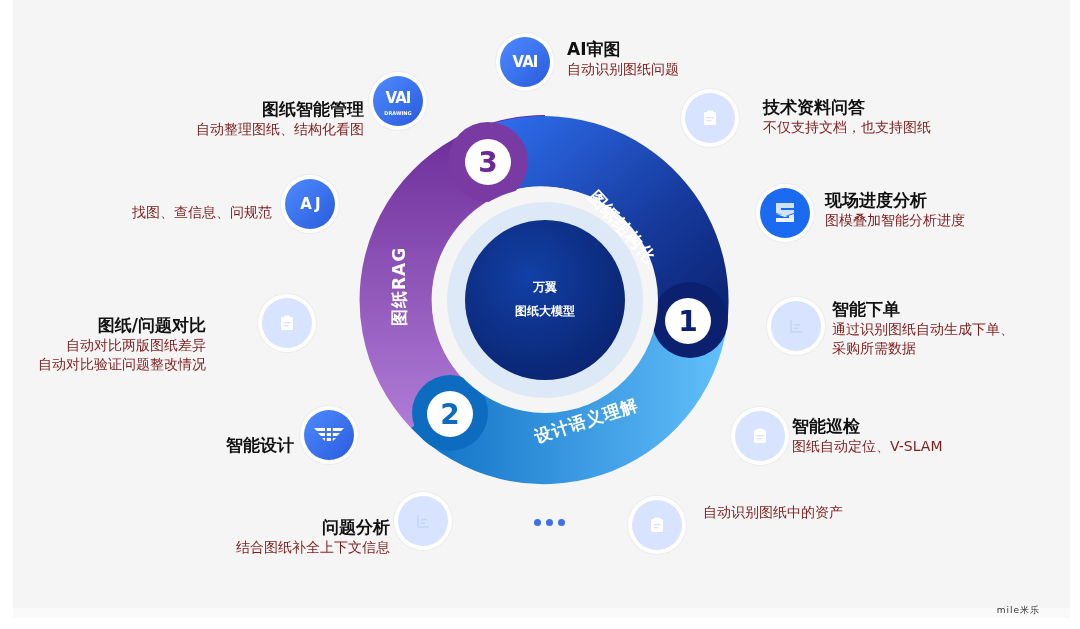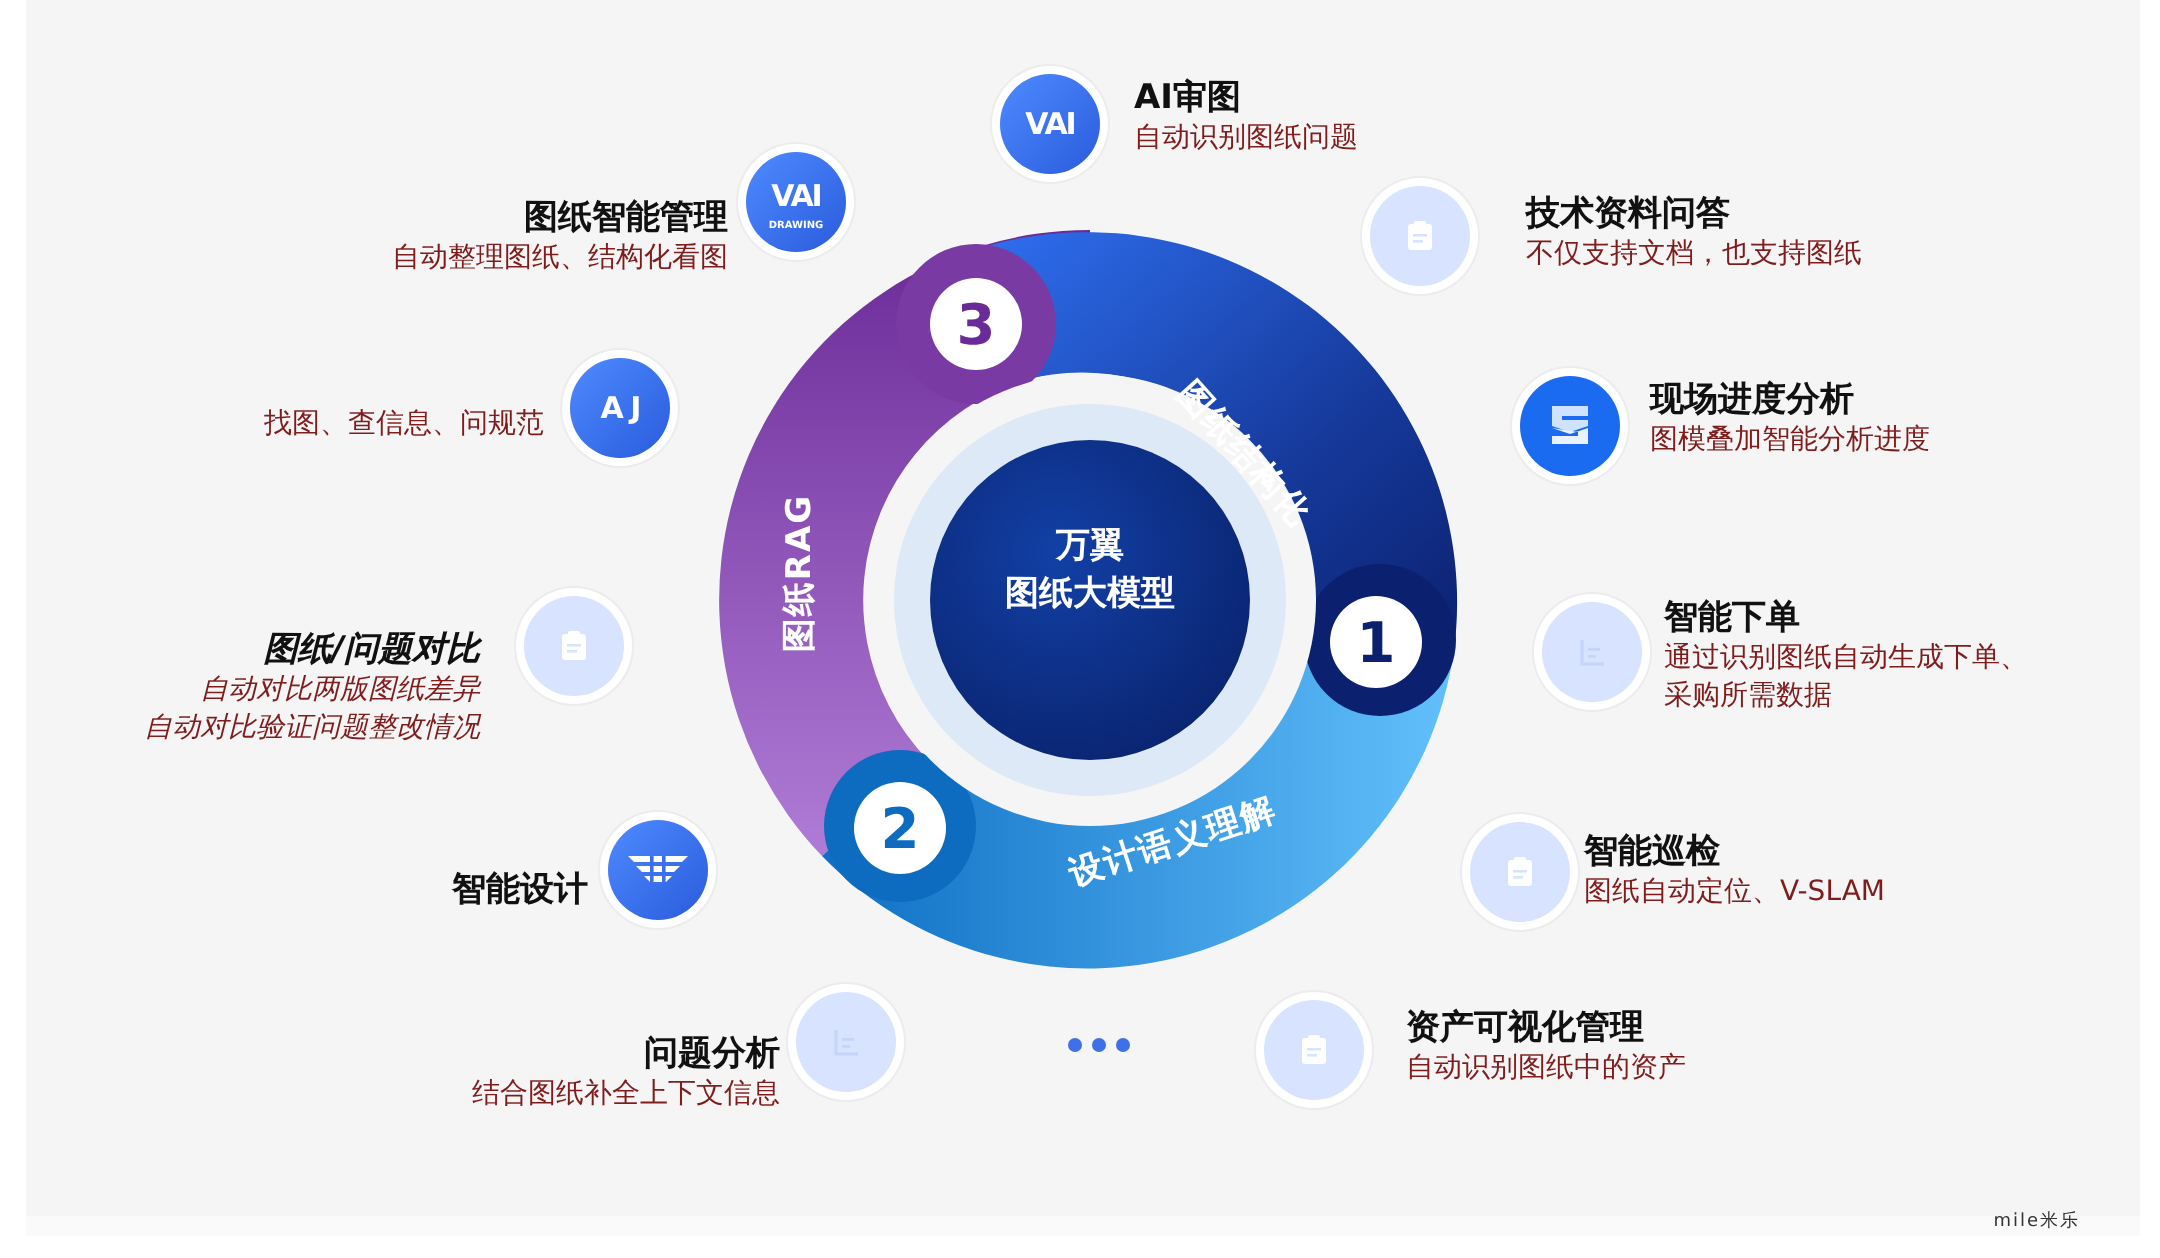--- a/index.html
+++ b/index.html
@@ -5,22 +5,22 @@
   html, body { margin:0; padding:0; }
   body { width:1080px; height:629px; background:#ffffff; position:relative; overflow:hidden;
          font-family:"DejaVu Sans","Liberation Sans",sans-serif; }
   .panel { position:absolute; left:13px; top:0; width:1057px; height:608px; background:#f5f5f5; }
   .strip { position:absolute; left:13px; top:608px; width:1057px; height:10px; background:#fafafa; }
   .footer-brand { position:absolute; right:40px; top:604px; font-size:9px; color:#333; letter-spacing:1px; }
 
   .ring-wrap { position:absolute; left:355px; top:110px; width:380px; height:380px; }
   .ring-svg { position:absolute; left:0; top:0; }
 
-  .center-text { position:absolute; left:465px; top:263px; width:160px; text-align:center; color:#fff;
-                 font-weight:bold; font-size:17px; line-height:24px;font-family:Liberation Mono, monospace; }
+  .center-text { position:absolute; left:465px; top:275px; width:160px; text-align:center; color:#fff;
+                 font-weight:bold; font-size:12px; line-height:24px; }
 
   .badge { position:absolute; width:46px; height:46px; border-radius:50%; background:#fff;
            display:flex; align-items:center; justify-content:center; font-weight:bold; font-size:28px;
            font-family:"DejaVu Sans", sans-serif; }
   .seg-label { position:absolute; color:#fff; font-weight:bold; font-size:17px; white-space:nowrap; letter-spacing:1px; }
 
   .feature { position:absolute; }
   .feature .title { font-size:17px; font-weight:bold; color:#111; white-space:nowrap; line-height:22px; }
   .feature .desc { font-size:14px; color:#7f1d1d; white-space:nowrap; line-height:19px; }
   .feature.right-al { text-align:right;margin-top:16px; }
@@ -116,21 +116,21 @@
   <span class="sub">DRAWING</span>
 </div>
 
 <div class="feature right-al" style="right:808px; top:187px;">
   <div class="desc">找图、查信息、问规范</div>
 </div>
 <div class="icon-circle blue halo" style="left:285px; top:179px;">
   <span class="glyph-text">A J</span>
 </div>
 
-<div class="feature right-al" style="right:840px; top:298px;font-style:italic;">
+<div class="feature right-al" style="right:874px; top:298px;">
   <div class="title">图纸/问题对比</div>
   <div class="desc">自动对比两版图纸差异</div>
   <div class="desc">自动对比验证问题整改情况</div>
 </div>
 <div class="icon-circle pale halo" style="left:262px; top:298px;">
   <svg width="14" height="16" viewBox="0 0 14 16">
       <rect x="1" y="2" width="12" height="13" rx="1.5" fill="#fff"></rect>
       <rect x="4" y="0.5" width="6" height="3" rx="1" fill="#fff"></rect>
       <rect x="3.5" y="7" width="7" height="1.3" fill="#d8e3ff"></rect>
       <rect x="3.5" y="10" width="5" height="1.3" fill="#d8e3ff"></rect>
@@ -220,17 +220,16 @@
 
 <div class="icon-circle pale halo" style="left:632px; top:500px;">
   <svg width="14" height="16" viewBox="0 0 14 16">
       <rect x="1" y="2" width="12" height="13" rx="1.5" fill="#fff"></rect>
       <rect x="4" y="0.5" width="6" height="3" rx="1" fill="#fff"></rect>
       <rect x="3.5" y="7" width="7" height="1.3" fill="#d8e3ff"></rect>
       <rect x="3.5" y="10" width="5" height="1.3" fill="#d8e3ff"></rect>
     </svg>
 </div>
 <div class="feature" style="left:703px; top:503px;">
-  <div class="title">资产可视化管理</div>
   <div class="desc">自动识别图纸中的资产</div>
 </div>
 
 <div class="footer-brand">mile米乐</div>
 
 </body></html>

